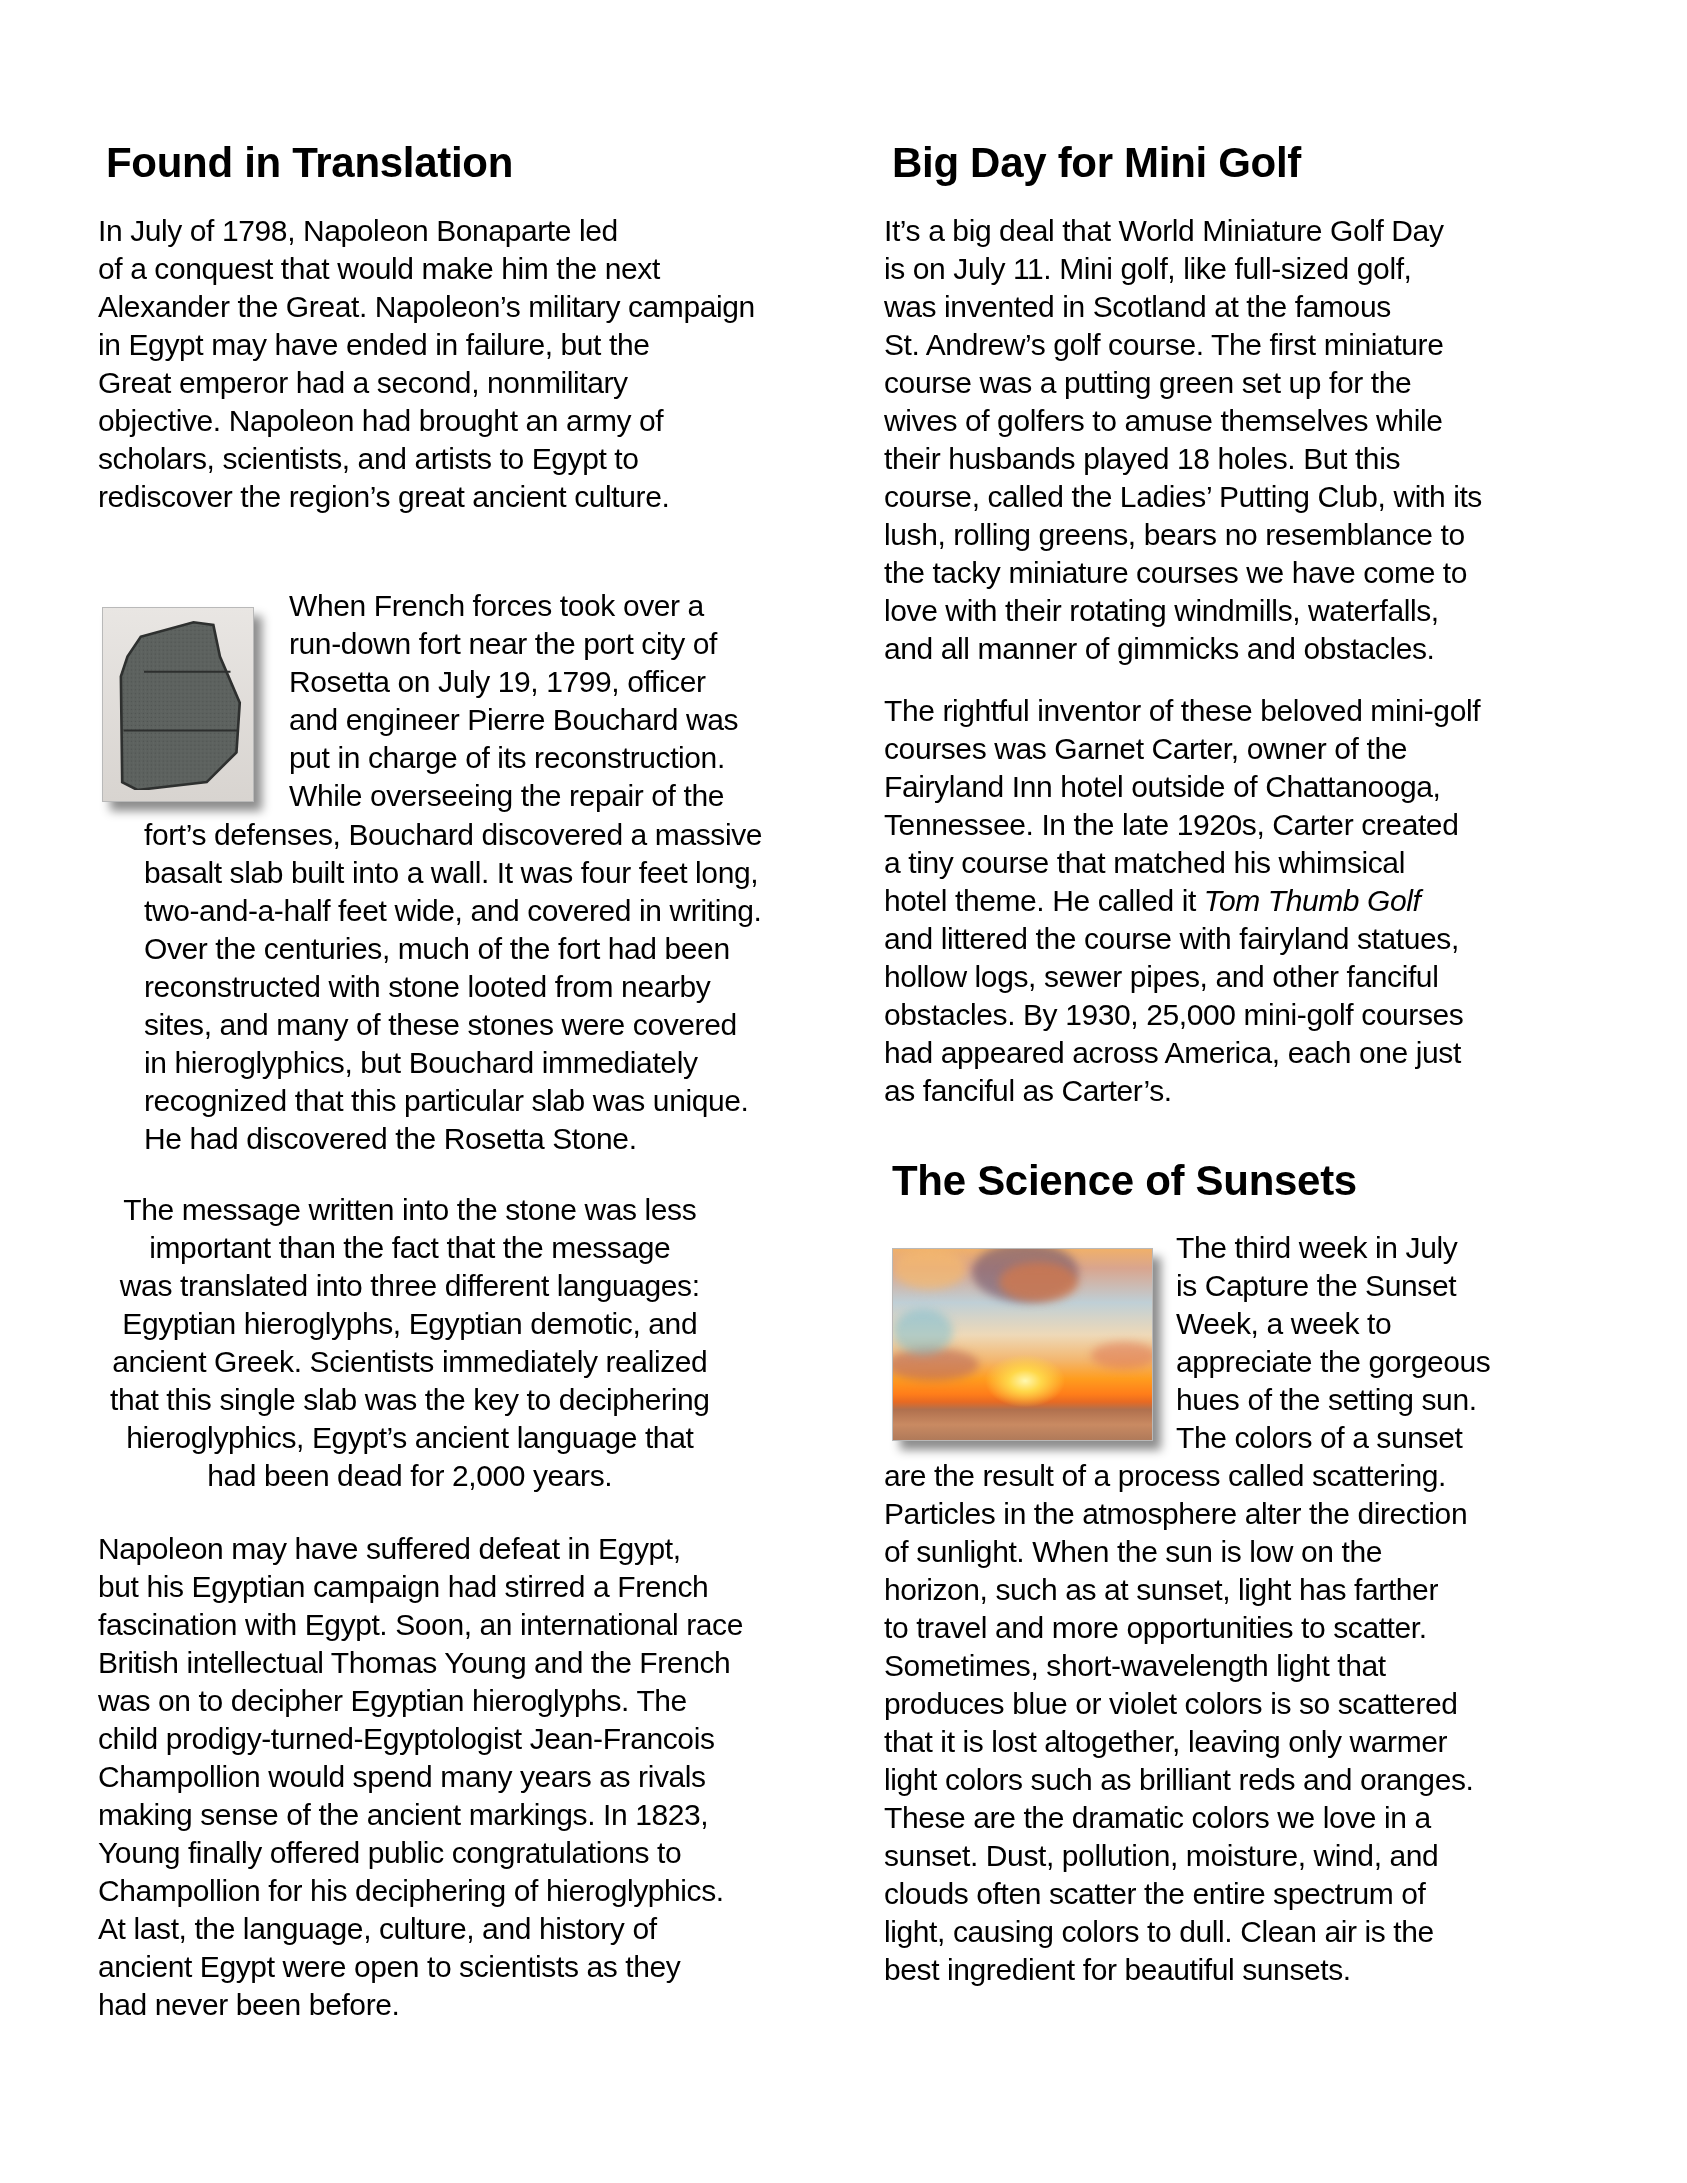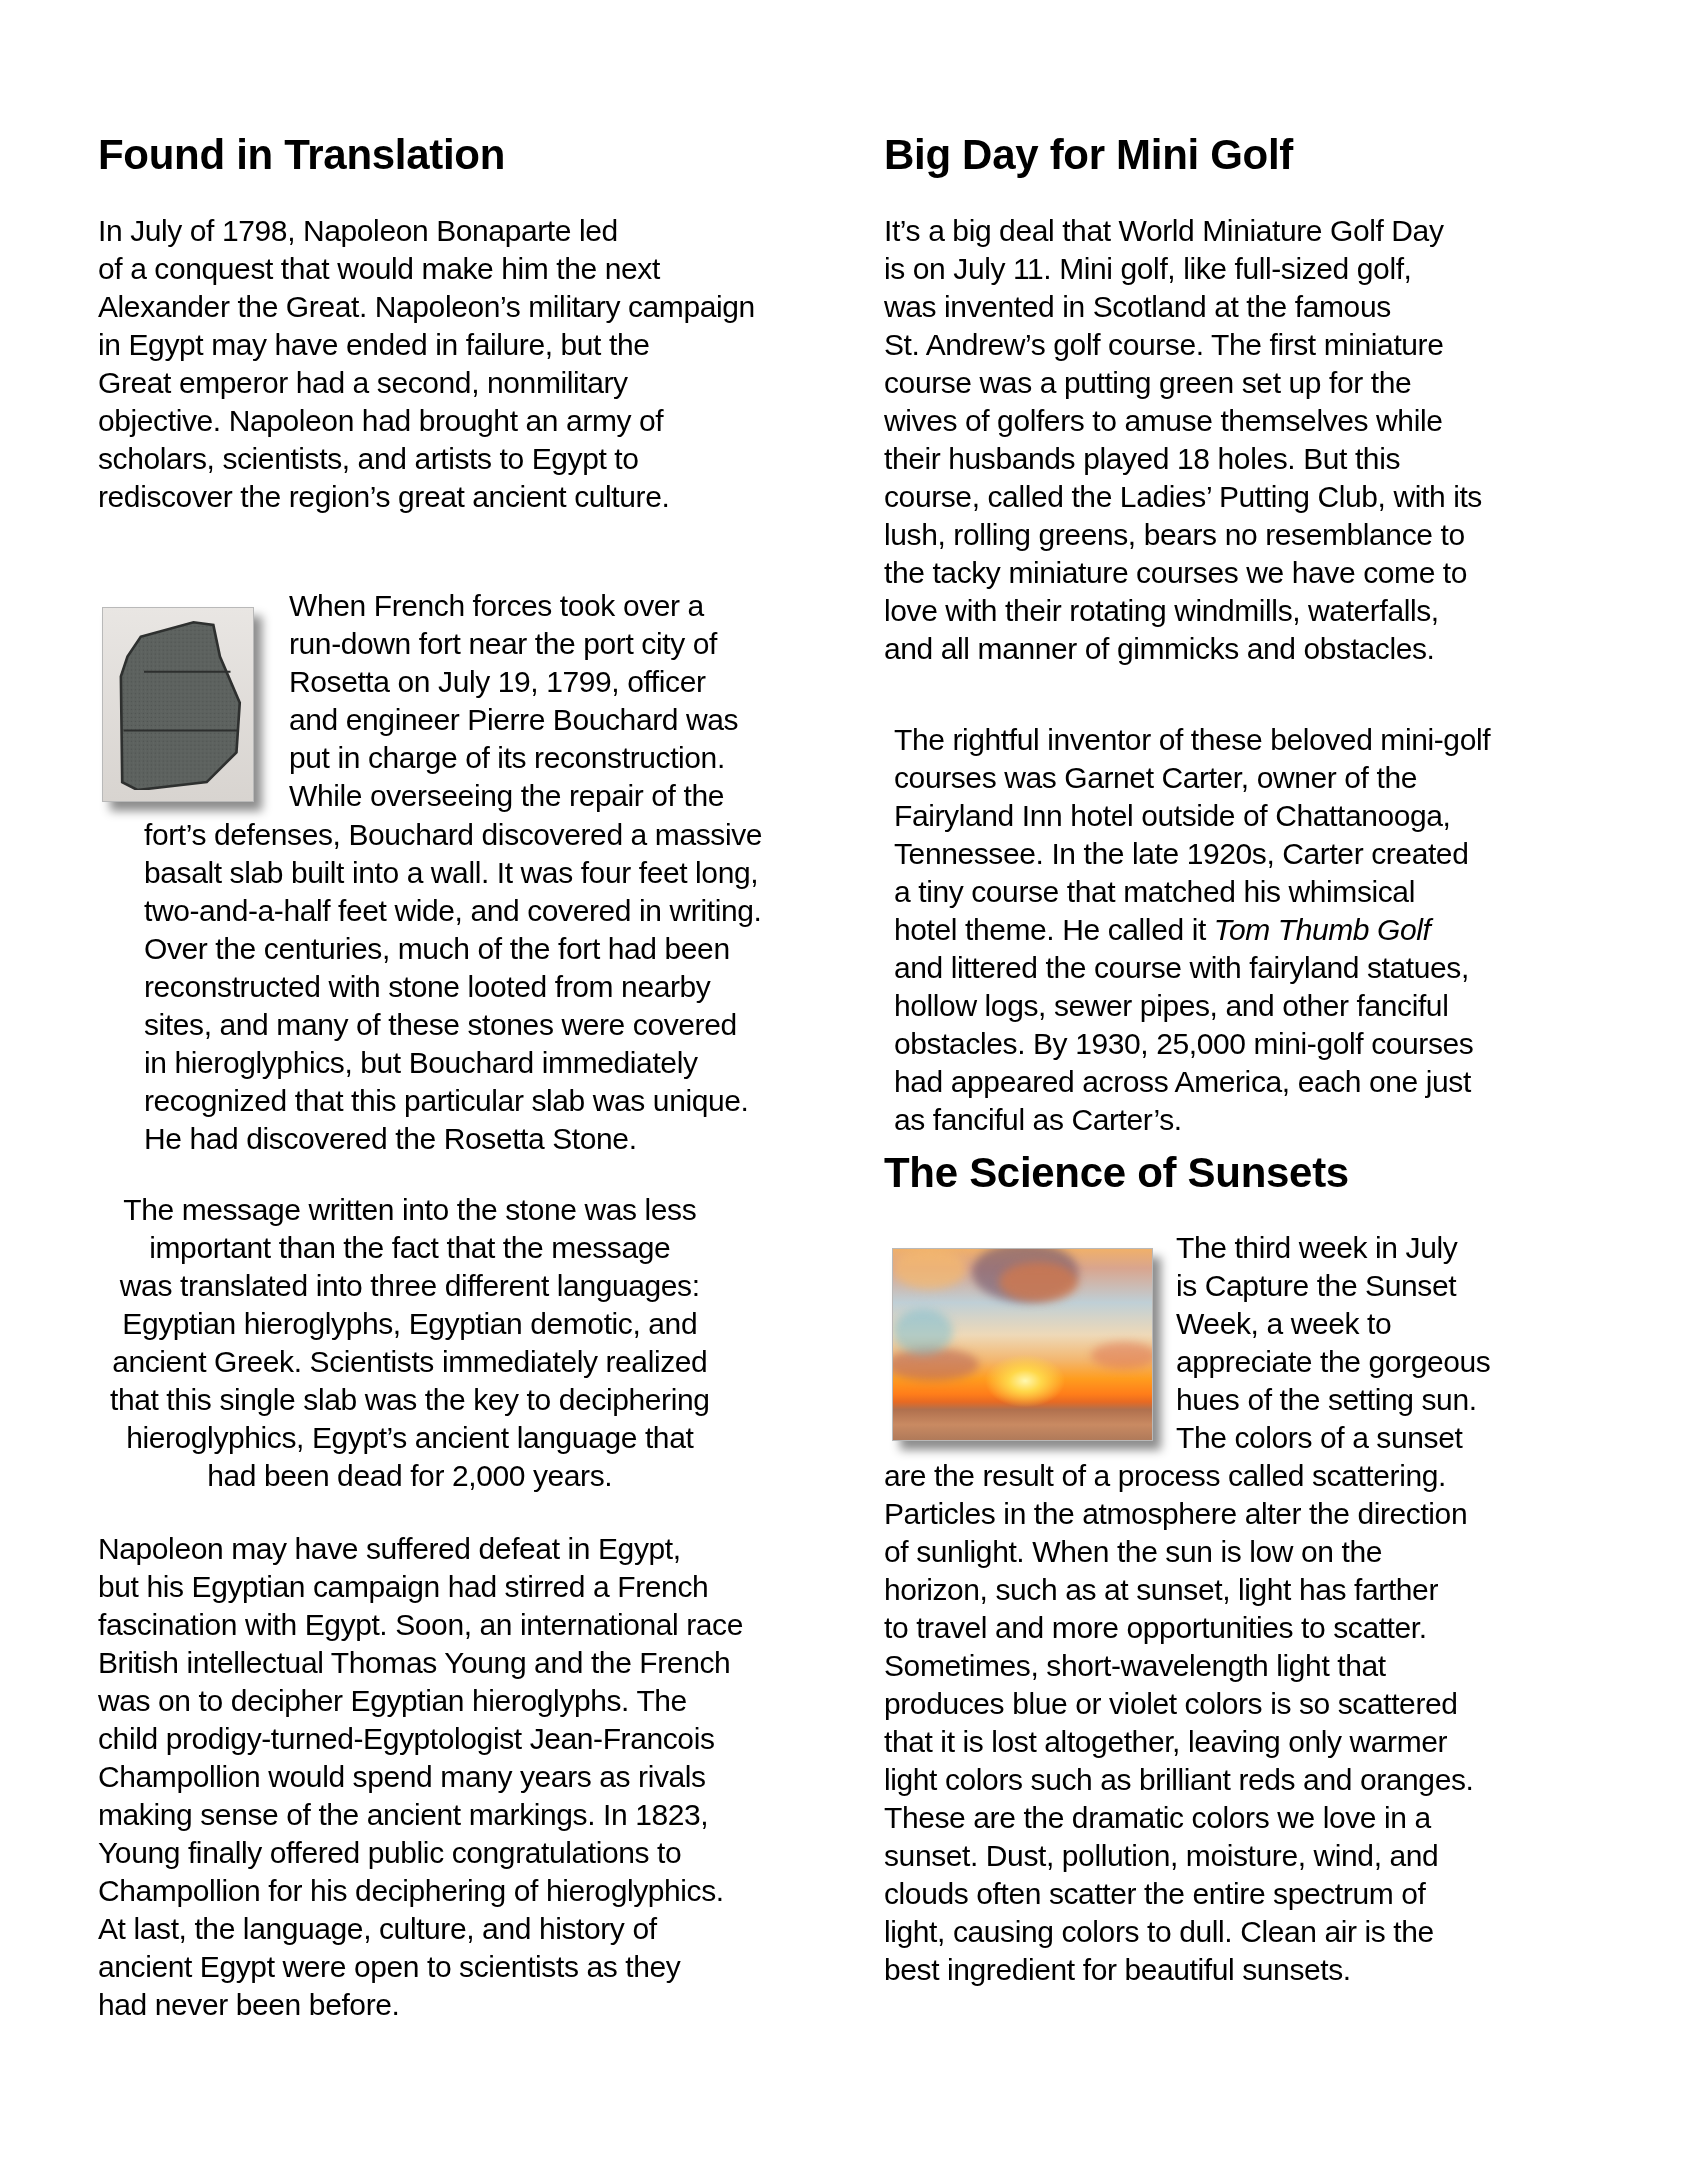--- a/index.html
+++ b/index.html
@@ -2,21 +2,21 @@
 <html style="font-size:10.6px"><head>
 <meta charset="utf-8">
 <style>
   html, body { margin: 0; padding: 0; background: #ffffff; }
   body { width: 1687px; height: 2183px; position: relative; overflow: hidden;
          font-family: "Liberation Sans", sans-serif; color: #000; }
   .col { position: absolute; top: 0; width: 721px; }
   .col.left { left: 98px; }
   .col.right { left: 884px; }
   h2 { font-family: "Liberation Sans", sans-serif; font-weight: bold;
-       font-size: 42px; line-height: 48px; margin: 0; letter-spacing: -0.3px; }
+       font-size: 42px; line-height: 48px; margin: 8px; letter-spacing: -0.3px; }
   p { font-size: 30px; line-height: 38px; margin: 0; letter-spacing: -0.4px; }
   .line { display: block; white-space: nowrap; }
   em { font-style: italic; }
   .figure { position: absolute; box-shadow: 8px 9.3px 9.3px rgba(0,0,0,0.45);
             border: 1.3px solid #b9b9b9; }
   .rosetta { left: 102px; top: 607px; width: 150px; height: 193px;
              background: linear-gradient(180deg,#e9e6e3 0%,#d8d4d0 100%); }
   .stone { position: absolute; left: 10.6px; top: 9.3px; width: 130px; height: 173px; }
   .sunset { left: 892px; top: 1248px; width: 259px; height: 191px; overflow: hidden;
             background:
@@ -118,21 +118,21 @@
       <span class="line">course was a putting green set up for the</span>
       <span class="line">wives of golfers to amuse themselves while</span>
       <span class="line">their husbands played 18 holes. But this</span>
       <span class="line">course, called the Ladies’ Putting Club, with its</span>
       <span class="line">lush, rolling greens, bears no resemblance to</span>
       <span class="line">the tacky miniature courses we have come to</span>
       <span class="line">love with their rotating windmills, waterfalls,</span>
       <span class="line">and all manner of gimmicks and obstacles.</span>
     </p>
 
-  <p style="position:absolute; top:721px; left:0;margin-left:10px;">
+  <p style="position:absolute; top:692px; left:0;">
     <span id="g-p2"><span class="line">The rightful inventor of these beloved mini-golf</span><span class="line">courses was Garnet Carter, owner of the</span><span class="line">Fairyland Inn hotel outside of Chattanooga,</span><span class="line">Tennessee. In the late 1920s, Carter created</span><span class="line">a tiny course that matched his whimsical</span></span>
     <span class="line"><span>hotel theme. He called it </span><em>Tom Thumb Golf</em></span>
     <span id="g-p2r"><span class="line">and littered the course with fairyland statues,</span><span class="line">hollow logs, sewer pipes, and other fanciful</span><span class="line">obstacles. By 1930, 25,000 mini-golf courses</span><span class="line">had appeared across America, each one just</span><span class="line">as fanciful as Carter’s.</span></span>
   </p>
 
   <h2 style="position:absolute; top:1149px; left:0;text-align:center;">The Science of Sunsets</h2>
 
   <p style="position:absolute; top:1229px; left:292px;" id="s-p1a">
       <span class="line">The third week in July</span>
       <span class="line">is Capture the Sunset</span>

